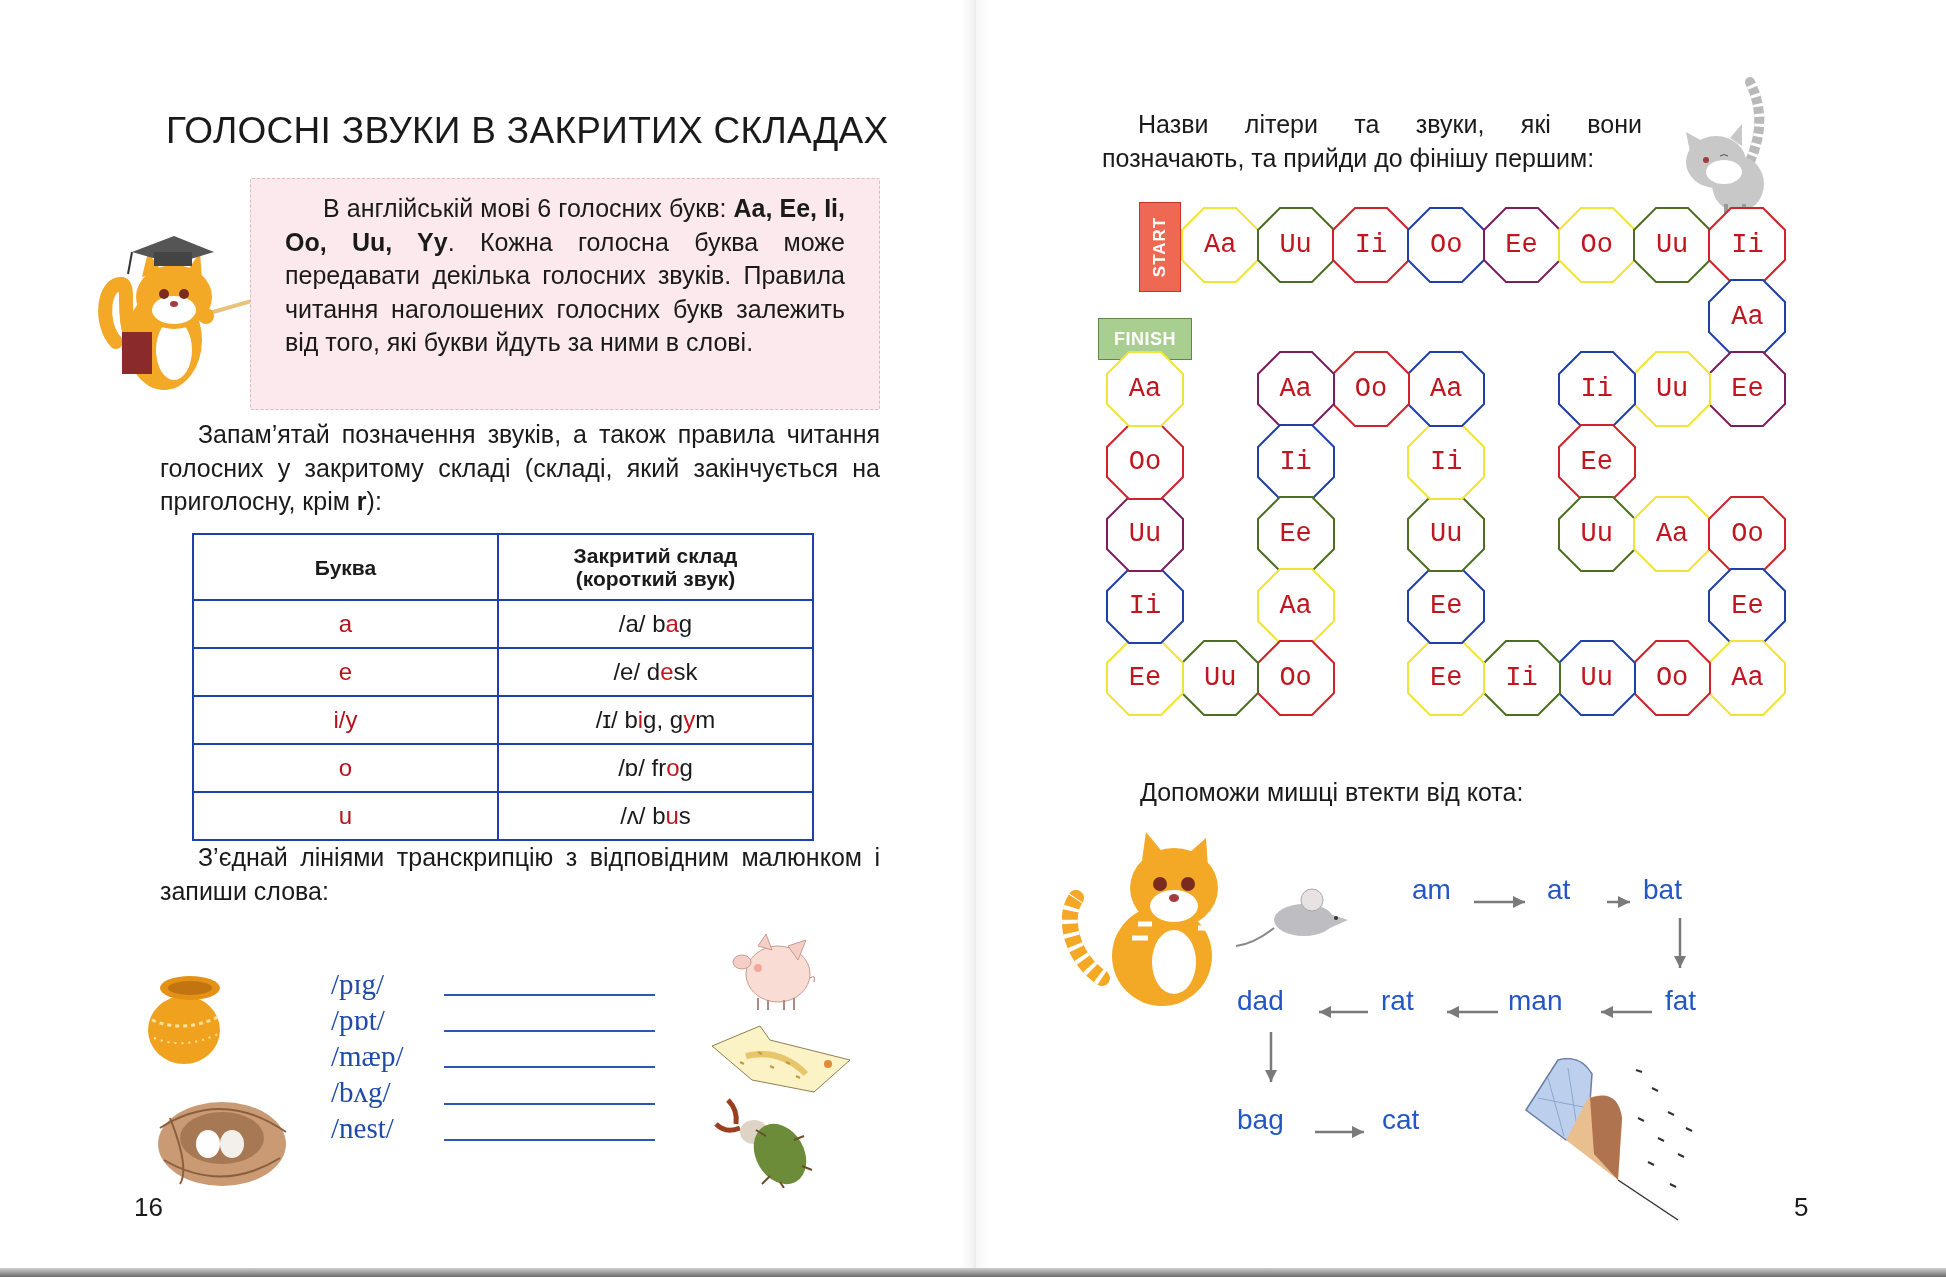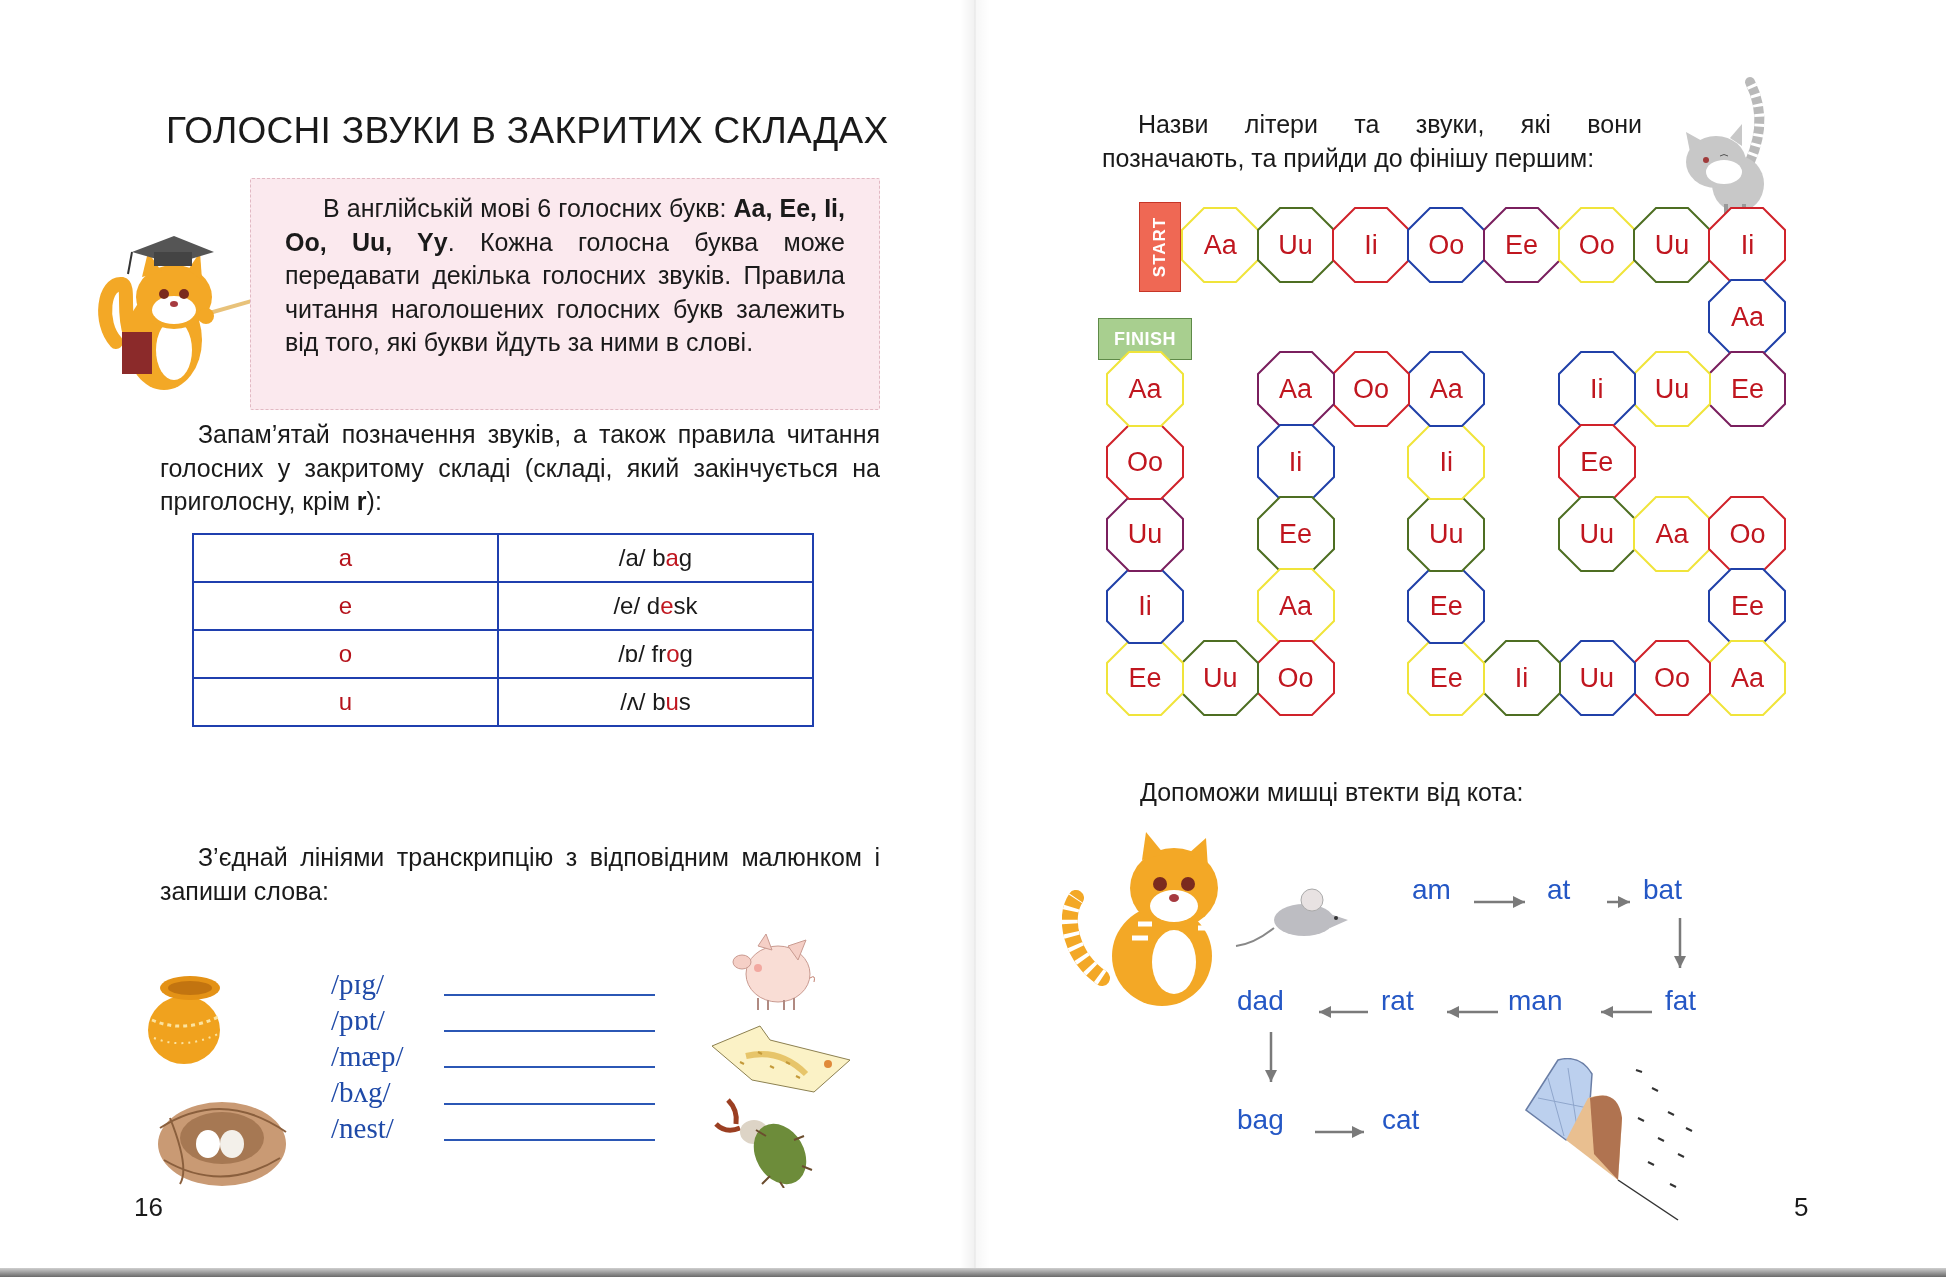--- a/index.html
+++ b/index.html
@@ -22,21 +22,21 @@
   .vtable td { border:2px solid #1f3fae; text-align:center; font-size:24px; height:46px; padding:0; }
   .vtable tr.hd td { height:64px; font-weight:bold; font-size:21px; line-height:23px; }
   .vtable td.c1 { width:303px; color:#b5121b; }
   .red { color:#c0161f; }
   .connect { left:160px; top:841px; width:720px; }
   .ts { left:331px; font-family:"Liberation Serif", "DejaVu Serif", serif; font-size:29px; color:#1f4aa8; line-height:29px; }
   .wline { left:444px; width:211px; height:0; border-top:2px solid #2b57b5; }
   .pagenum { font-size:26px; color:#1a1a1a; }
   .instr { left:1102px; top:108px; width:540px; font-size:25px; line-height:33.5px; text-align:justify; }
   .instr2 { left:1140px; top:778px; font-size:25px; }
-  .oct { position:absolute; width:60px; height:74px; }
+  .oct { position:absolute; width:60px; height:74px;font-family:Liberation Mono, monospace; }
   .oct svg { position:absolute; left:0; top:0; width:76px; height:74px; overflow:visible; }
   .oct span { position:absolute; left:0; top:0; width:76px; height:74px; line-height:74px; text-align:center;
               font-size:27px; color:#c0161f; }
   .start-box { left:1139px; top:202px; width:40px; height:88px; background:#ef6854; border:1.5px solid #c63527; }
   .start-box span { position:absolute; left:50%; top:50%; transform:translate(-50%,-50%) rotate(-90deg);
                     color:#fff; font-weight:bold; font-size:17px; letter-spacing:1px; white-space:nowrap; }
   .finish-box { left:1098px; top:318px; width:92px; height:40px; background:#a8cf8f; border:1.5px solid #5e8a48; }
   .finish-box span { display:block; text-align:center; line-height:40px; color:#fff; font-weight:bold; font-size:18px; letter-spacing:0.5px; }
   .word { font-size:28px; color:#2457c5; white-space:nowrap; }
   .arr { position:absolute; }
@@ -72,27 +72,37 @@
   <span class="ind"></span><span>В англійській мові 6 голосних букв: </span><b>Aa,</b>
   <b>Ee, Ii, Oo, Uu, Yy</b><span>. Кожна голосна буква може передавати декілька голосних звуків. Правила читання наголошених голосних букв залежить від того, які букви йдуть за ними в слові.</span>
 </div>
 
 <div class="abs para remember">
   <span class="ind"></span><span>Запам’ятай позначення звуків, а також правила читання голосних у закритому складі (складі, який закінчується на приголосну, крім </span><b>r</b><span>):</span>
 </div>
 
 <table class="abs vtable">
   <tbody>
+      <tr class="hd">
+    <td class="c1" style="color:#1a1a1a">Буква</td>
+    <td>
+          <div style="width:190px;margin:0 auto">Закритий склад (короткий звук)</div>
+        </td>
+  </tr>
   <tr>
     <td class="c1">a</td>
     <td><span>/a/</span> <span>b</span><span class="red">a</span><span>g</span></td>
   </tr>
   <tr>
     <td class="c1">e</td>
     <td><span>/e/</span> <span>d</span><span class="red">e</span><span>sk</span></td>
+  </tr>
+  <tr>
+    <td class="c1">i/y</td>
+    <td><span>/ɪ/</span> <span>b</span><span class="red">i</span><span>g, g</span><span class="red">y</span><span>m</span></td>
   </tr>
   <tr>
     <td class="c1">o</td>
     <td><span>/ɒ/</span> <span>fr</span><span class="red">o</span><span>g</span></td>
   </tr>
   <tr>
     <td class="c1">u</td>
     <td><span>/ʌ/</span> <span>b</span><span class="red">u</span><span>s</span></td>
   </tr>
 </tbody>

